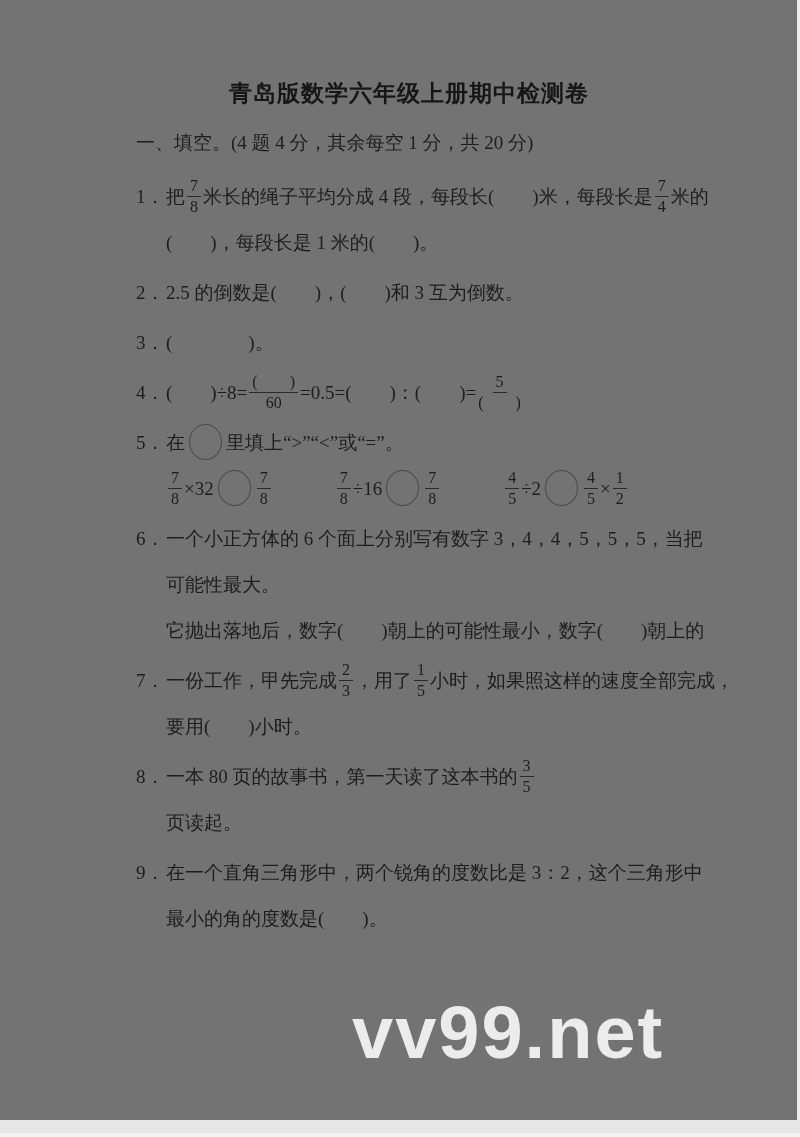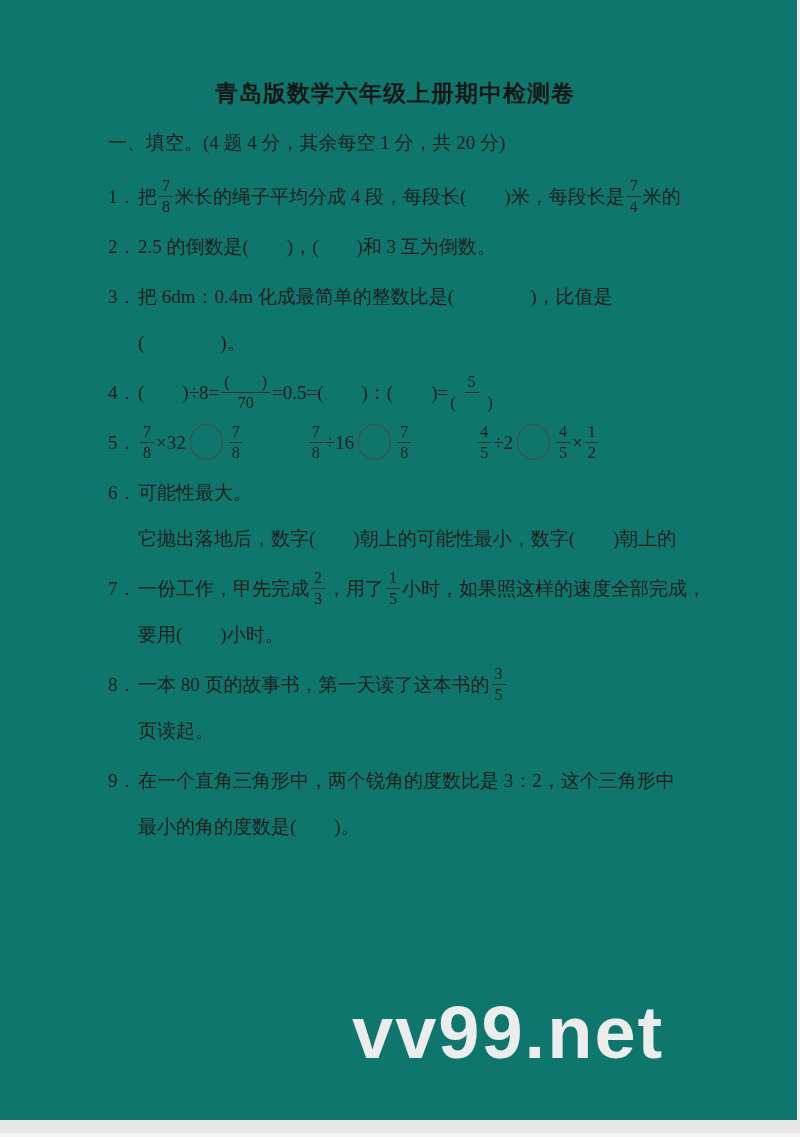--- a/index.html
+++ b/index.html
@@ -6,21 +6,22 @@
   body {
     width: 800px; height: 1137px;
     background: #fdfdfd;
     font-family: "Liberation Serif", "DejaVu Serif", serif;
     color: #222;
     overflow: hidden;
     position: relative;
   }
   .doc {
     position: absolute; inset: 0;
-    background: #0f766e;
+    background: #737373;
+    padding-left: 28px;
   }
   .title {
     font-family: "Liberation Sans", "DejaVu Sans", sans-serif;
     font-weight: 700;
     font-size: 23px;
     letter-spacing: 1px;
     text-align: center;
     margin: 82px 110px 0 100px;
     line-height: 1;
     color: #161616;
@@ -116,54 +117,55 @@
   <div class="question">
     <span class="qnum">1．</span>
     <div class="qbody">
           <div class="qline"><span>把</span><span class="frac">
               <span class="num">7</span>
               <span class="den">8</span>
             </span><span>米长的绳子平均分成 4 段，每段长(　　)米，每段长是</span><span class="frac">
               <span class="num">7</span>
               <span class="den">4</span>
             </span><span>米的</span></div>
+          <div class="qline"><span>(　　)，每段长是 1 米的(　　)。</span></div>
         </div>
   </div>
 
   <div class="question">
     <span class="qnum">2．</span>
     <div class="qbody">
           <div class="qline"><span>2.5 的倒数是(　　)，(　　)和 3 互为倒数。</span></div>
         </div>
   </div>
 
   <div class="question">
     <span class="qnum">3．</span>
     <div class="qbody">
-          <div class="qline"><span>把 6dm：0.4m 化成最简单的整数比是(　　　　)，比值是</span></div>
           <div class="qline"><span>(　　　　)。</span></div>
         </div>
   </div>
 
   <div class="question">
     <span class="qnum">4．</span>
     <div class="qbody">
           <div class="qline"><span>(　　)÷8=</span><span class="frac">
               <span class="num">(　　)</span>
-              <span class="den">70</span>
+              <span class="den">60</span>
             </span><span>=0.5=(　　)：(　　)=</span><span class="frac">
               <span class="num">5</span>
               <span class="den">(　　)</span>
             </span></div>
         </div>
   </div>
 
   <div class="question">
     <span class="qnum">5．</span>
     <div class="qbody">
+          <div class="qline"><span>在</span><span class="cmp-circle"></span><span>里填上“&gt;”“&lt;”或“=”。</span></div>
           <div class="qline"><span class="frac">
               <span class="num">7</span>
               <span class="den">8</span>
             </span><span>×32</span><span class="cmp-circle"></span><span class="frac">
               <span class="num">7</span>
               <span class="den">8</span>
             </span><span class="spacer" style="width: 62px;"></span><span class="frac">
               <span class="num">7</span>
               <span class="den">8</span>
             </span><span>÷16</span><span class="cmp-circle"></span><span class="frac">
@@ -178,20 +180,21 @@
             </span><span>×</span><span class="frac">
               <span class="num">1</span>
               <span class="den">2</span>
             </span></div>
         </div>
   </div>
 
   <div class="question">
     <span class="qnum">6．</span>
     <div class="qbody">
+          <div class="qline"><span>一个小正方体的 6 个面上分别写有数字 3，4，4，5，5，5，当把</span></div>
           <div class="qline"><span>可能性最大。</span></div>
           <div class="qline"><span>它抛出落地后，数字(　　)朝上的可能性最小，数字(　　)朝上的</span></div>
         </div>
   </div>
 
   <div class="question">
     <span class="qnum">7．</span>
     <div class="qbody">
           <div class="qline"><span>一份工作，甲先完成</span><span class="frac">
               <span class="num">2</span>

